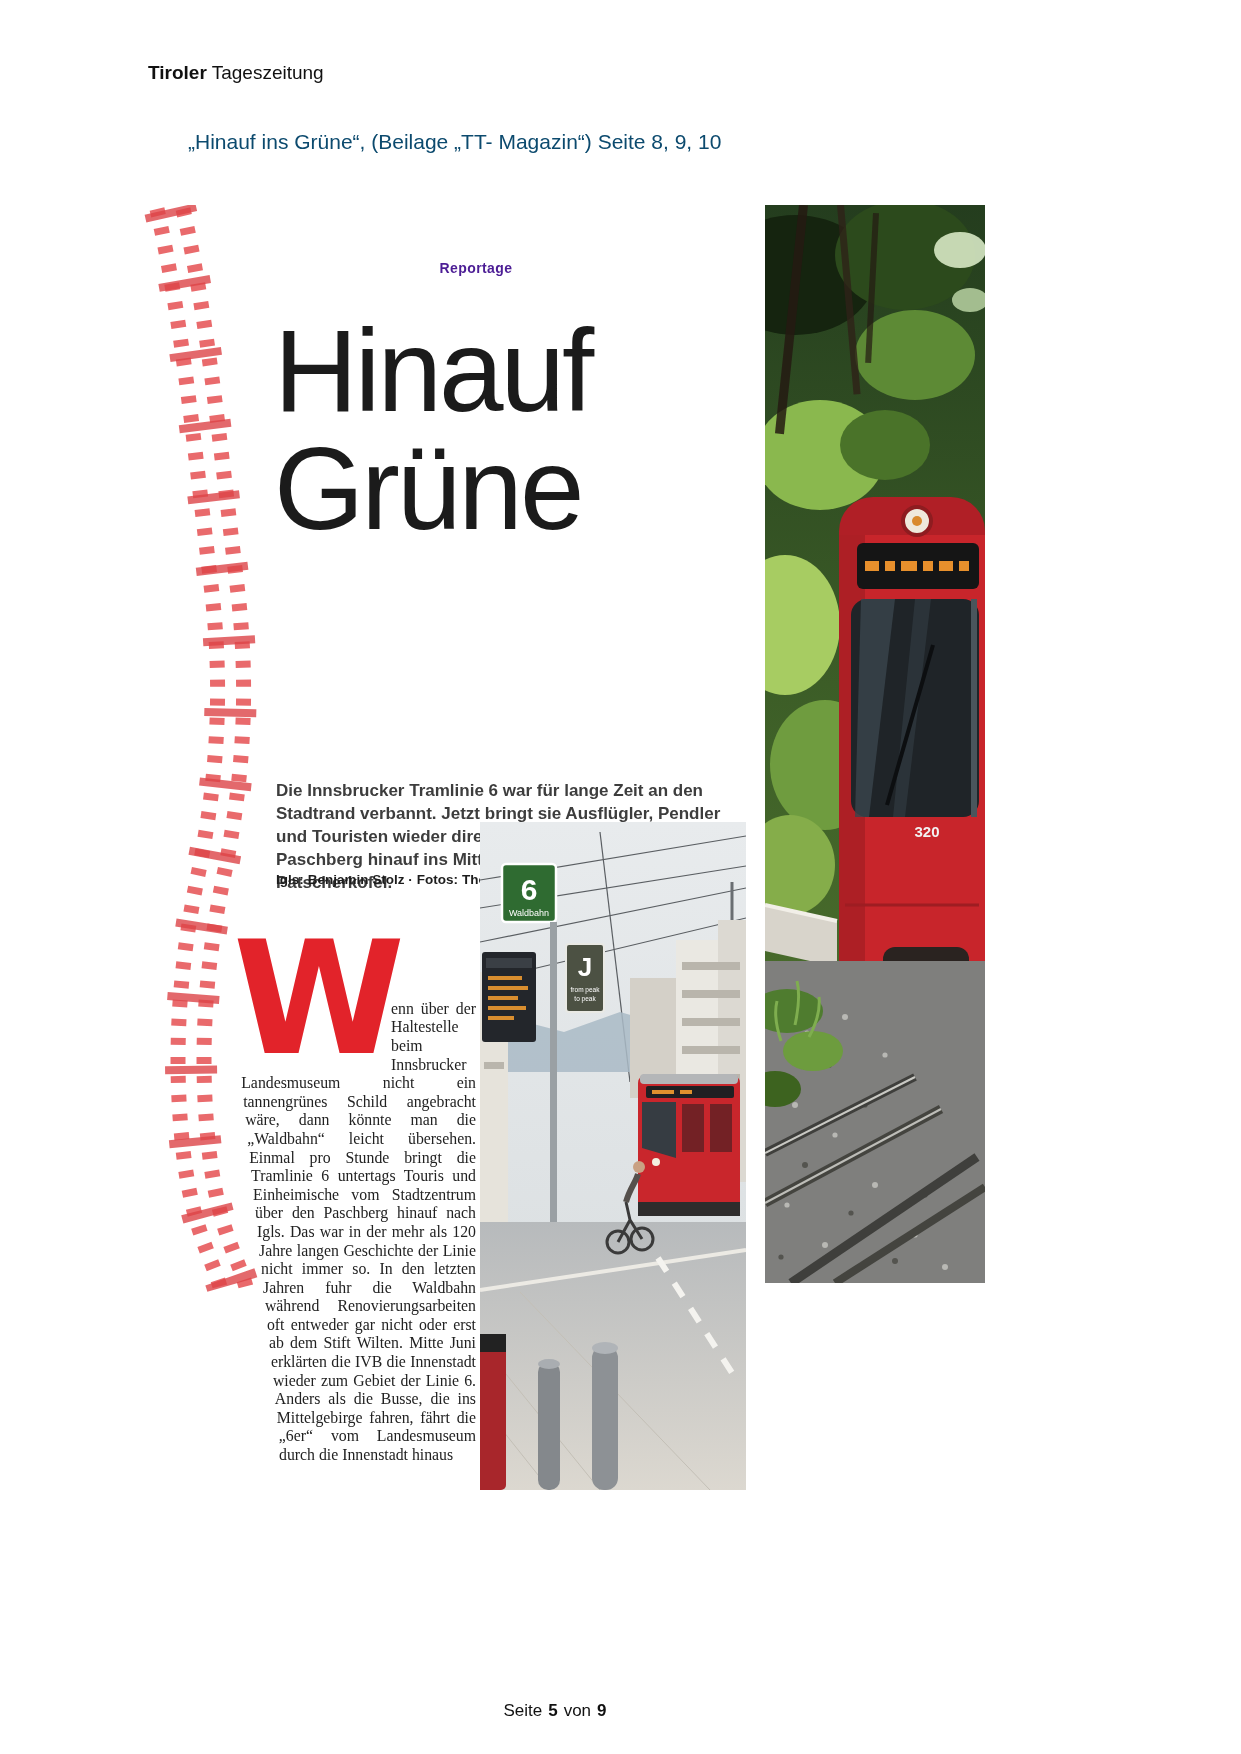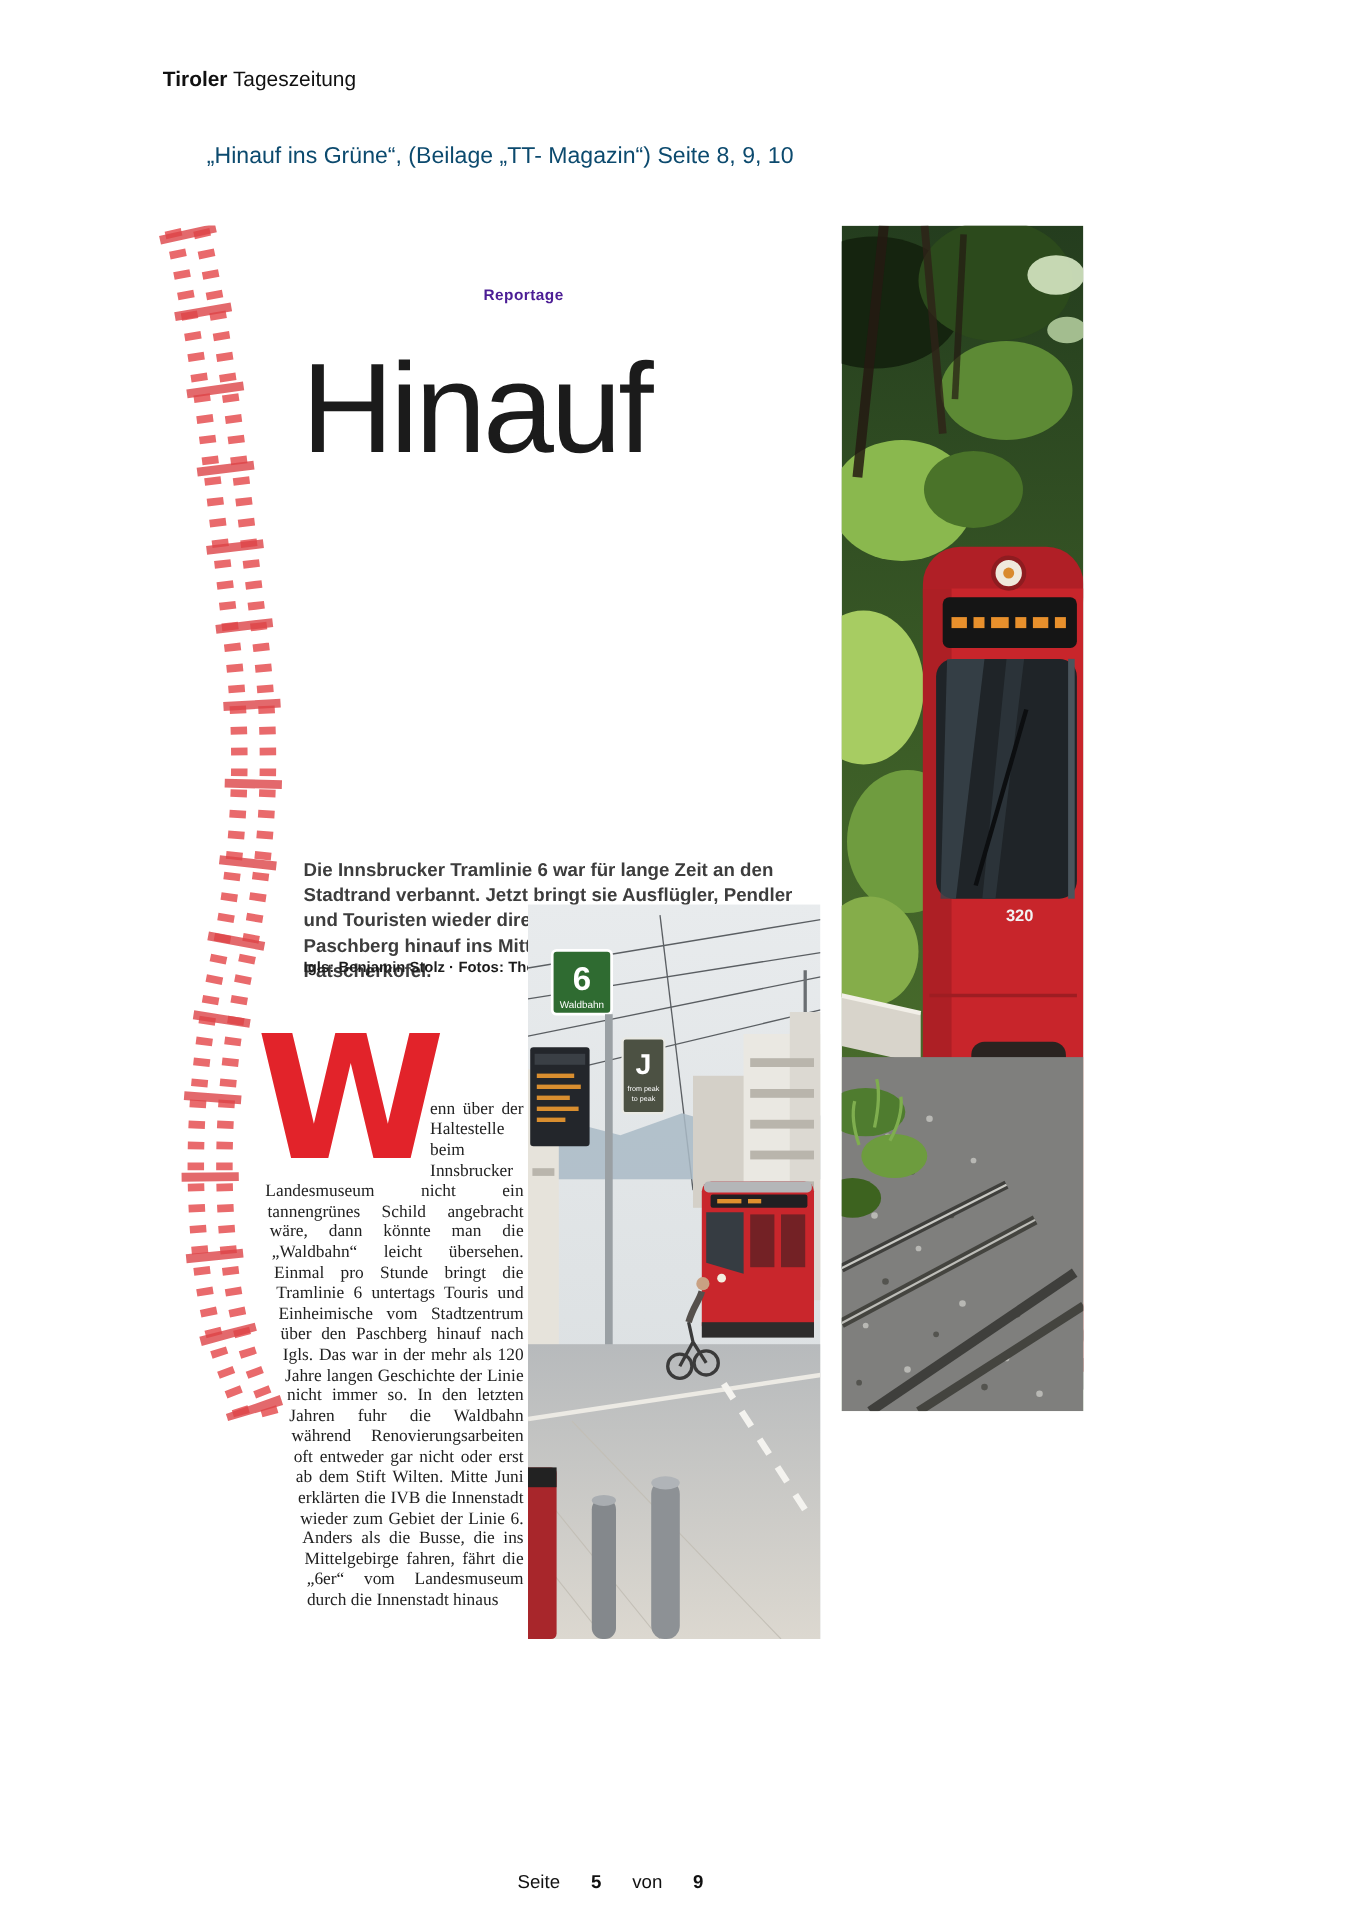--- a/index.html
+++ b/index.html
@@ -32,21 +32,21 @@
                shape-outside:polygon(0 0,6px 0,46px 100%,0 100%);}
 
   .rail-graphic{position:absolute;left:136px;top:205px;}
   .photo{position:absolute;overflow:hidden;}
   .photo-station{left:480px;top:822px;width:266px;height:668px;}
   .photo-tram{left:765px;top:205px;width:220px;height:1078px;}
 
   .doc-footer{position:absolute;left:555px;top:1701px;transform:translateX(-50%);
               font-size:17px;color:#111;white-space:nowrap;}
   .doc-footer .b{font-weight:bold;}
-  .doc-footer span{margin:0 14px;}
+  .doc-footer span{margin:0 3px;}
 </style>
 </head>
 <body>
 
 <div class="page">
 
   <div class="doc-header">
     <span class="b">Tiroler</span>
     <span>Tageszeitung</span>
   </div>
@@ -58,20 +58,21 @@
       <path d="M 34 4 C 58 110, 70 230, 88 380 C 99 470, 97 560, 76 665 C 57 755, 49 845, 60 945 C 69 1025, 90 1055, 97 1082" transform="translate(-13,0)" stroke="#e96a6c" stroke-width="15" stroke-dasharray="7 12"></path>
       <path d="M 34 4 C 58 110, 70 230, 88 380 C 99 470, 97 560, 76 665 C 57 755, 49 845, 60 945 C 69 1025, 90 1055, 97 1082" transform="translate(13,0)" stroke="#e96a6c" stroke-width="15" stroke-dasharray="7 12"></path>
       <path d="M 34 4 C 58 110, 70 230, 88 380 C 99 470, 97 560, 76 665 C 57 755, 49 845, 60 945 C 69 1025, 90 1055, 97 1082" stroke="#dc4347" stroke-width="52" stroke-dasharray="8 64" opacity="0.8"></path>
     </g>
   </svg>
 
   <div class="kicker">Reportage</div>
 
   <div class="headline">
     <div>Hinauf</div>
+    <div>Grüne</div>
   </div>
 
   <div class="standfirst">Die Innsbrucker Tramlinie 6 war für lange Zeit an den Stadtrand verbannt. Jetzt bringt sie Ausflügler, Pendler und Touristen wieder direkt vom Stadtzentrum über den Paschberg hinauf ins Mittelgebirge unter dem Patscherkofel.</div>
 
   <div class="credit">
     <span class="lbl">Igls:</span><span>Benjamin Stolz ·</span><span class="lbl">Fotos:</span><span>Thomas Böhm</span>
   </div>
 
   <p class="bodycol">
     <span class="dropcap-float">

